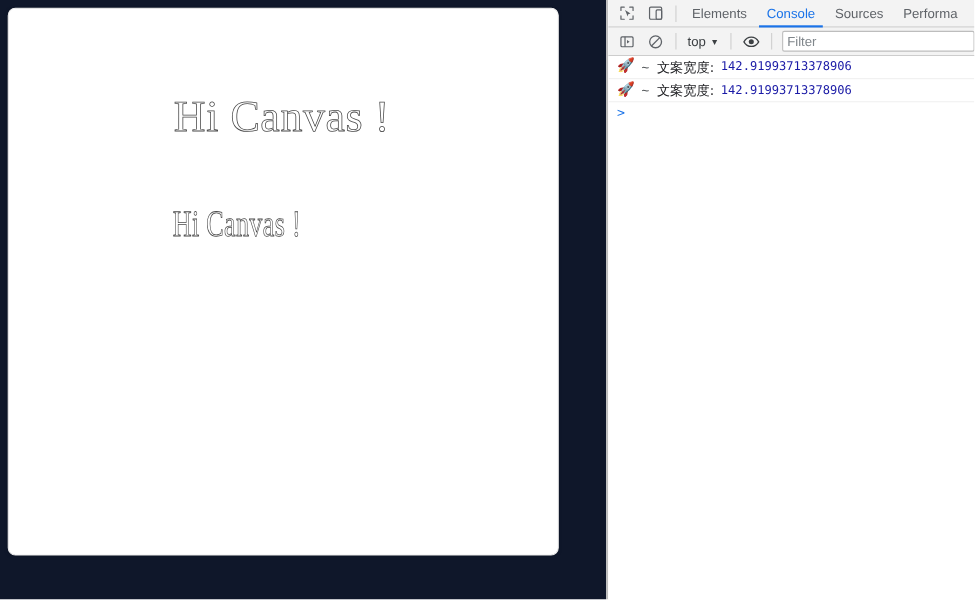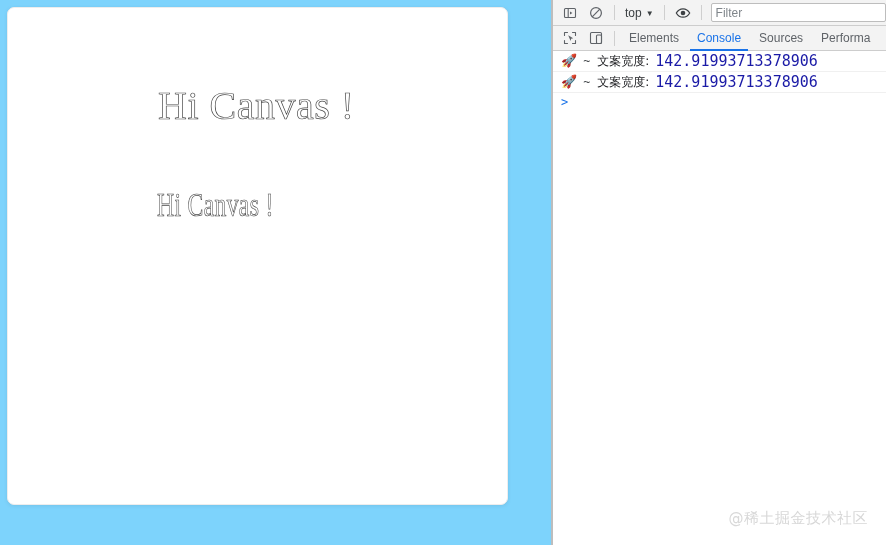--- a/index.html
+++ b/index.html
@@ -17,21 +17,21 @@
     width: 886px;
     height: 545px;
     background: #ffffff;
   }
 
   
   #page-pane {
     position: absolute;
     left: 0; top: 0;
     width: 551px; height: 545px;
-    background: #7dd3fc;
+    background: #0f172a;
     overflow: hidden;
   }
 
   #canvas-card {
     position: absolute;
     left: 7px; top: 7px;
     width: 501px; height: 498px;
     background: #ffffff;
     border: 1px solid #ededed;
     border-radius: 7px;
@@ -212,21 +212,21 @@
   .msg-label {
     font-family: "DejaVu Sans", sans-serif;
     font-size: 12px;
     color: #202124;
     margin-right: 6px;
     flex: none;
   }
 
   .msg-value {
     font-family: "DejaVu Sans Mono", "Liberation Mono", monospace;
-    font-size: 15px;
+    font-size: 11px;
     color: #1a1aa6;
     flex: none;
   }
 
   #console-prompt-row {
     display: flex;
     align-items: flex-start;
     height: 20px;
     padding: 2px 0 0 8px;
     cursor: text;
@@ -272,20 +272,52 @@
     <div id="canvas-card">
       <div class="canvas-text" id="canvas-text-1">Hi Canvas !</div>
       <div class="canvas-text" id="canvas-text-2">Hi Canvas !</div>
     </div>
   </div>
 
   <div id="splitter"></div>
 
   <div id="devtools">
 
+    <div id="devtools-tabbar">
+
+      <div class="tool-icon-btn" title="Inspect element">
+        <svg width="14" height="14" viewBox="0 0 14 14" aria-hidden="true">
+          <path d="M1.5 1.5h3M9.5 1.5h3M1.5 12.5h3M9.5 12.5h3M1.5 1.5v3M12.5 1.5v3M1.5 9.5v3M12.5 9.5v3" stroke="#5f6368" stroke-width="1.1" fill="none" stroke-linecap="round"></path>
+          <path d="M5.2 4.2l5 3.1-2.1.55-.5 2.1z" fill="#5f6368"></path>
+        </svg>
+      </div>
+
+      <div class="tool-icon-btn" title="Toggle device toolbar">
+        <svg width="14" height="14" viewBox="0 0 14 14" aria-hidden="true">
+          <rect x="1.5" y="1.5" width="11" height="11" rx="1.2" stroke="#5f6368" stroke-width="1.1" fill="none"></rect>
+          <rect x="7.5" y="4" width="5" height="8.5" rx="1" stroke="#5f6368" stroke-width="1.1" fill="none"></rect>
+        </svg>
+      </div>
+
+      <div class="vsep"></div>
+
+      <div class="panel-tab">
+        <span>Elements</span>
+      </div>
+      <div class="panel-tab active">
+        <span>Console</span>
+      </div>
+      <div class="panel-tab">
+        <span>Sources</span>
+      </div>
+      <div class="panel-tab">
+        <span>Performa</span>
+      </div>
+    </div>
+
     <div id="console-toolbar">
 
       <div class="tool-icon-btn" title="Show console sidebar">
         <svg width="14" height="14" viewBox="0 0 14 14" aria-hidden="true">
           <rect x="1.5" y="2.5" width="11" height="9" rx="1" stroke="#5f6368" stroke-width="1.1" fill="none"></rect>
           <line x1="5.2" y1="2.5" x2="5.2" y2="11.5" stroke="#5f6368" stroke-width="1.1"></line>
           <path d="M7 5.4l2.4 1.6L7 8.6z" fill="#5f6368"></path>
         </svg>
       </div>
 
@@ -310,52 +342,20 @@
           <path d="M1.3 7S3.7 2.8 8 2.8 14.7 7 14.7 7 12.3 11.2 8 11.2 1.3 7 1.3 7z" stroke="#3c4043" stroke-width="1.2" fill="none"></path>
           <circle cx="8" cy="7" r="2.3" fill="#3c4043"></circle>
         </svg>
       </div>
 
       <div class="vsep"></div>
 
       <input id="filter-input" type="text" placeholder="Filter" style="">
     </div>
 
-    <div id="devtools-tabbar">
-
-      <div class="tool-icon-btn" title="Inspect element">
-        <svg width="14" height="14" viewBox="0 0 14 14" aria-hidden="true">
-          <path d="M1.5 1.5h3M9.5 1.5h3M1.5 12.5h3M9.5 12.5h3M1.5 1.5v3M12.5 1.5v3M1.5 9.5v3M12.5 9.5v3" stroke="#5f6368" stroke-width="1.1" fill="none" stroke-linecap="round"></path>
-          <path d="M5.2 4.2l5 3.1-2.1.55-.5 2.1z" fill="#5f6368"></path>
-        </svg>
-      </div>
-
-      <div class="tool-icon-btn" title="Toggle device toolbar">
-        <svg width="14" height="14" viewBox="0 0 14 14" aria-hidden="true">
-          <rect x="1.5" y="1.5" width="11" height="11" rx="1.2" stroke="#5f6368" stroke-width="1.1" fill="none"></rect>
-          <rect x="7.5" y="4" width="5" height="8.5" rx="1" stroke="#5f6368" stroke-width="1.1" fill="none"></rect>
-        </svg>
-      </div>
-
-      <div class="vsep"></div>
-
-      <div class="panel-tab">
-        <span>Elements</span>
-      </div>
-      <div class="panel-tab active">
-        <span>Console</span>
-      </div>
-      <div class="panel-tab">
-        <span>Sources</span>
-      </div>
-      <div class="panel-tab">
-        <span>Performa</span>
-      </div>
-    </div>
-
     <div id="console-messages">
 
       <div class="console-row">
         <span class="msg-emoji">🚀</span>
         <span class="msg-tilde">~</span>
         <span class="msg-label">文案宽度:</span>
         <span class="msg-value">142.91993713378906</span>
       </div>
 
       <div class="console-row">
@@ -363,17 +363,16 @@
         <span class="msg-tilde">~</span>
         <span class="msg-label">文案宽度:</span>
         <span class="msg-value">142.91993713378906</span>
       </div>
 
       <div id="console-prompt-row">
         <span id="console-prompt-caret">&gt;</span>
         <span id="console-prompt-input" contenteditable="true" style=""></span>
       </div>
 
-      <div id="watermark">@稀土掘金技术社区</div>
     </div>
 
   </div>
 </div>
 
 </body></html>

